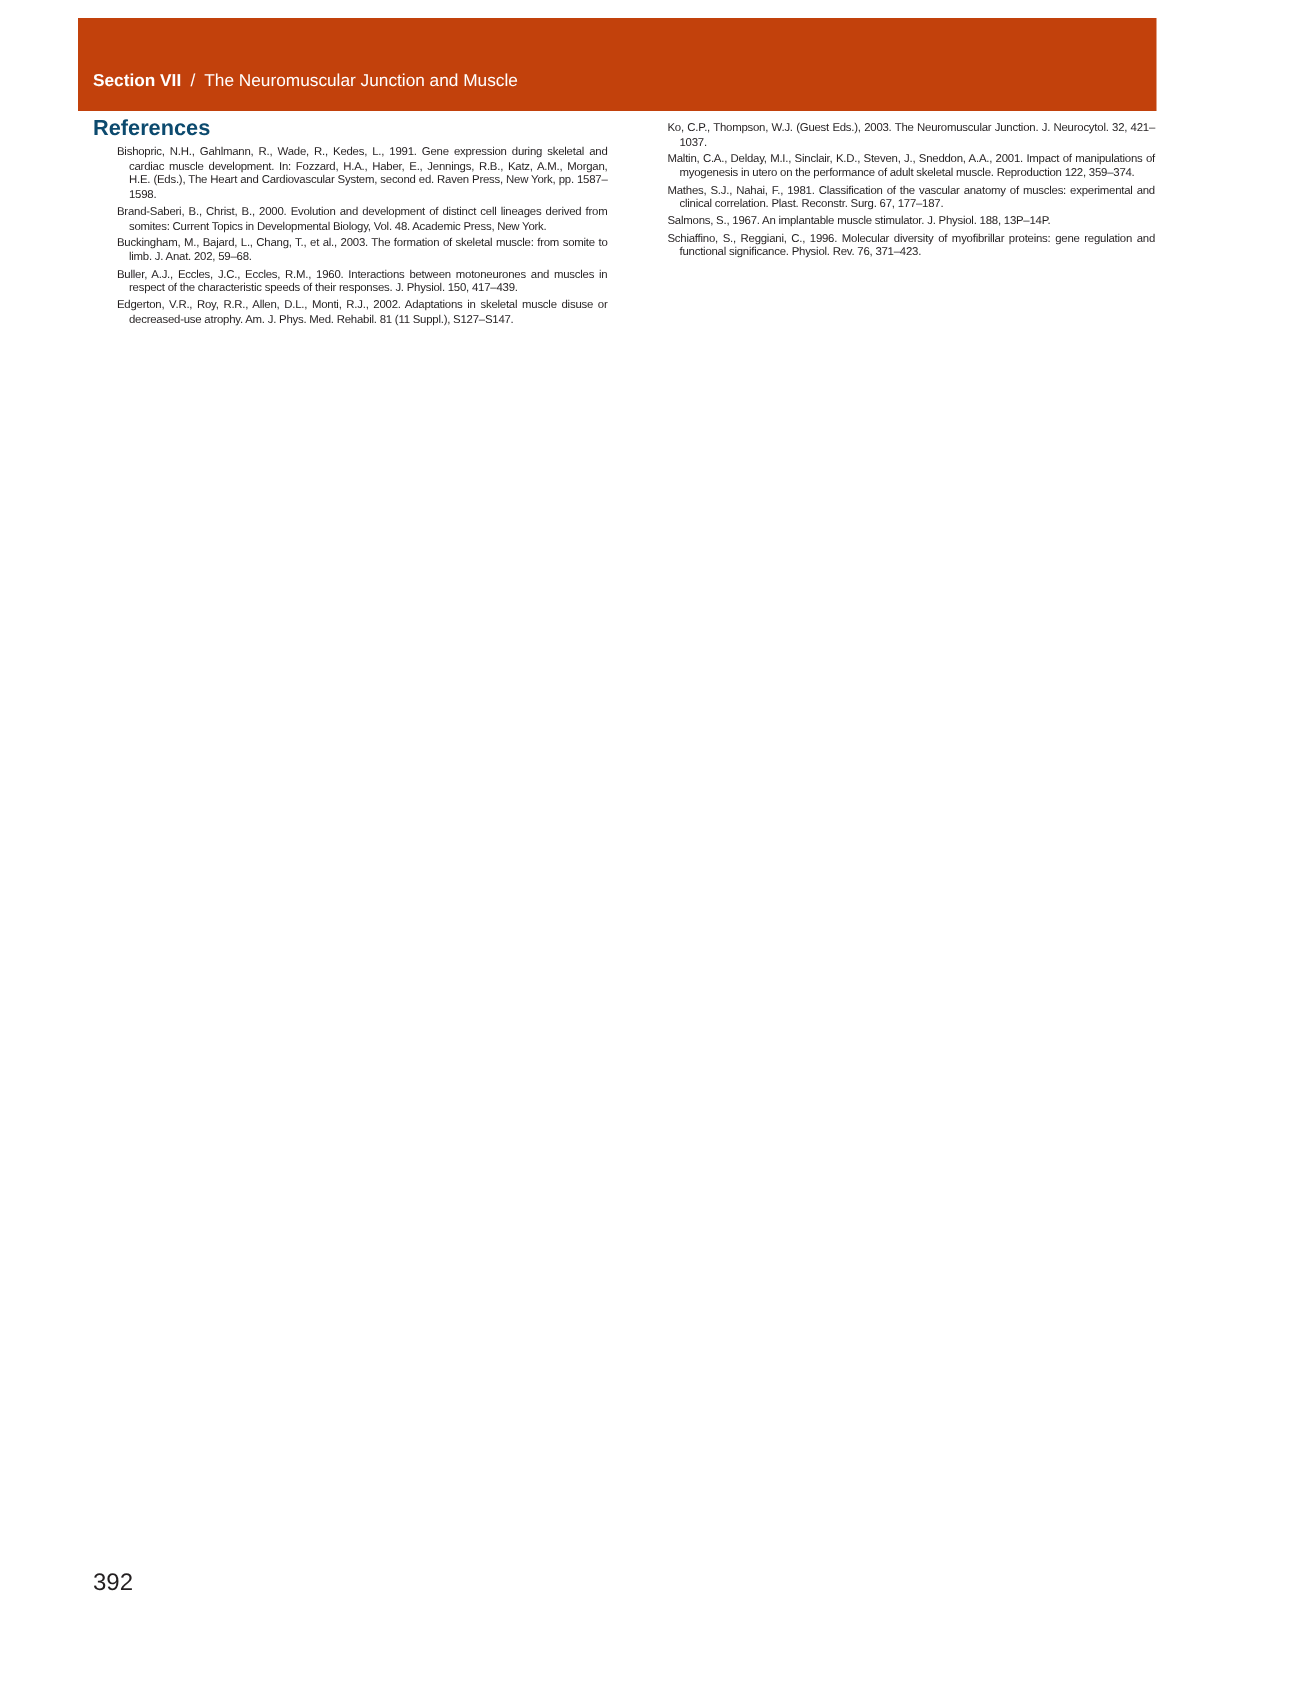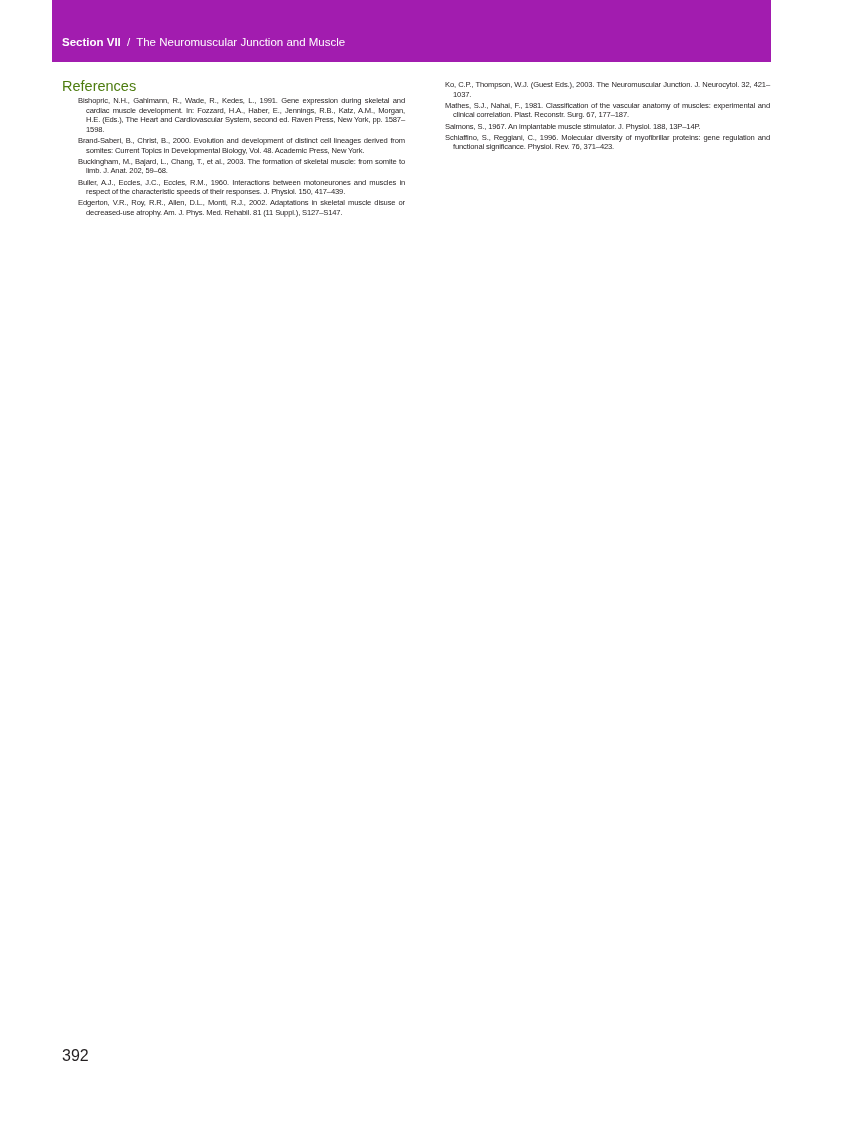--- a/index.html
+++ b/index.html
@@ -1,38 +1,38 @@
 <!DOCTYPE html>
 <html><head>
   <meta charset="utf-8">
   <style>
     html, body { margin: 0; padding: 0; background: #ffffff; }
     body {
       width: 864px; height: 1122px; position: relative; overflow: hidden;
       font-family: "Liberation Sans", sans-serif; color: #231f20;
     }
     .header-band {
-      position: absolute; left: 52px; top: 0; width: 719px; height: 62px;
-      background: #a21caf;
+      position: absolute; left: 52px; top: 12px; width: 719px; height: 62px;
+      background: #c2410c;
     }
     .header-text {
       position: absolute; left: 10px; top: 36px;
       font-size: 11.5px; color: #ffffff; letter-spacing: 0;
       white-space: nowrap;
     }
     .header-text .sec { font-weight: bold; }
     .header-text .slash { margin: 0 3px; }
     .col {
       position: absolute; top: 78px;
     }
     .col-left { left: 62px; width: 343px; }
     .col-right { left: 429px; width: 341px; top: 80px; }
     .refs-title {
-      font-size: 14.5px; margin: 0 0 1px 0; line-height: 17px; font-weight: normal;
-      color: #4d7c0f;
+      font-size: 14.5px; margin: 0 0 1px 0; line-height: 17px; font-weight: bold;
+      color: #0c4a6e;
     }
     .ref {
       font-size: 7.6px; line-height: 9.6px; text-align: justify;
       padding-left: 24px; text-indent: -8px; margin: 0 0 1.6px 0;
       letter-spacing: -0.15px;
     }
     .ref .note { font-style: italic; font-size: 8.2px; letter-spacing: 0; }
     .page-number {
       position: absolute; left: 62px; top: 1047px; font-size: 16px; color: #231f20;
     }
@@ -52,18 +52,19 @@
   <h2 class="refs-title">References</h2>
   <p class="ref"><span>Bishopric, N.H., Gahlmann, R., Wade, R., Kedes, L., 1991. Gene expression during skeletal and cardiac muscle development. In: Fozzard, H.A., Haber, E., Jennings, R.B., Katz, A.M., Morgan, H.E. (Eds.), The Heart and Cardiovascular System, second ed. Raven Press, New York, pp. 1587–1598.</span></p>
   <p class="ref"><span>Brand-Saberi, B., Christ, B., 2000. Evolution and development of distinct cell lineages derived from somites: Current Topics in Developmental Biology, Vol. 48. Academic Press, New York.</span></p>
   <p class="ref"><span>Buckingham, M., Bajard, L., Chang, T., et al., 2003. The formation of skeletal muscle: from somite to limb. J. Anat. 202, 59–68.</span></p>
   <p class="ref"><span>Buller, A.J., Eccles, J.C., Eccles, R.M., 1960. Interactions between motoneurones and muscles in respect of the characteristic speeds of their responses. J. Physiol. 150, 417–439.</span></p>
   <p class="ref"><span>Edgerton, V.R., Roy, R.R., Allen, D.L., Monti, R.J., 2002. Adaptations in skeletal muscle disuse or decreased-use atrophy. Am. J. Phys. Med. Rehabil. 81 (11 Suppl.), S127–S147.</span></p>
 </div>
 
 <div class="col col-right">
   <p class="ref"><span>Ko, C.P., Thompson, W.J. (Guest Eds.), 2003. The Neuromuscular Junction. J. Neurocytol. 32, 421–1037.</span></p>
+  <p class="ref"><span>Maltin, C.A., Delday, M.I., Sinclair, K.D., Steven, J., Sneddon, A.A., 2001. Impact of manipulations of myogenesis in utero on the performance of adult skeletal muscle. Reproduction 122, 359–374.</span></p>
   <p class="ref"><span>Mathes, S.J., Nahai, F., 1981. Classification of the vascular anatomy of muscles: experimental and clinical correlation. Plast. Reconstr. Surg. 67, 177–187.</span></p>
   <p class="ref"><span>Salmons, S., 1967. An implantable muscle stimulator. J. Physiol. 188, 13P–14P.</span></p>
   <p class="ref"><span>Schiaffino, S., Reggiani, C., 1996. Molecular diversity of myofibrillar proteins: gene regulation and functional significance. Physiol. Rev. 76, 371–423.</span></p>
 </div>
 
 <div class="page-number">392</div>
 
 </body></html>

